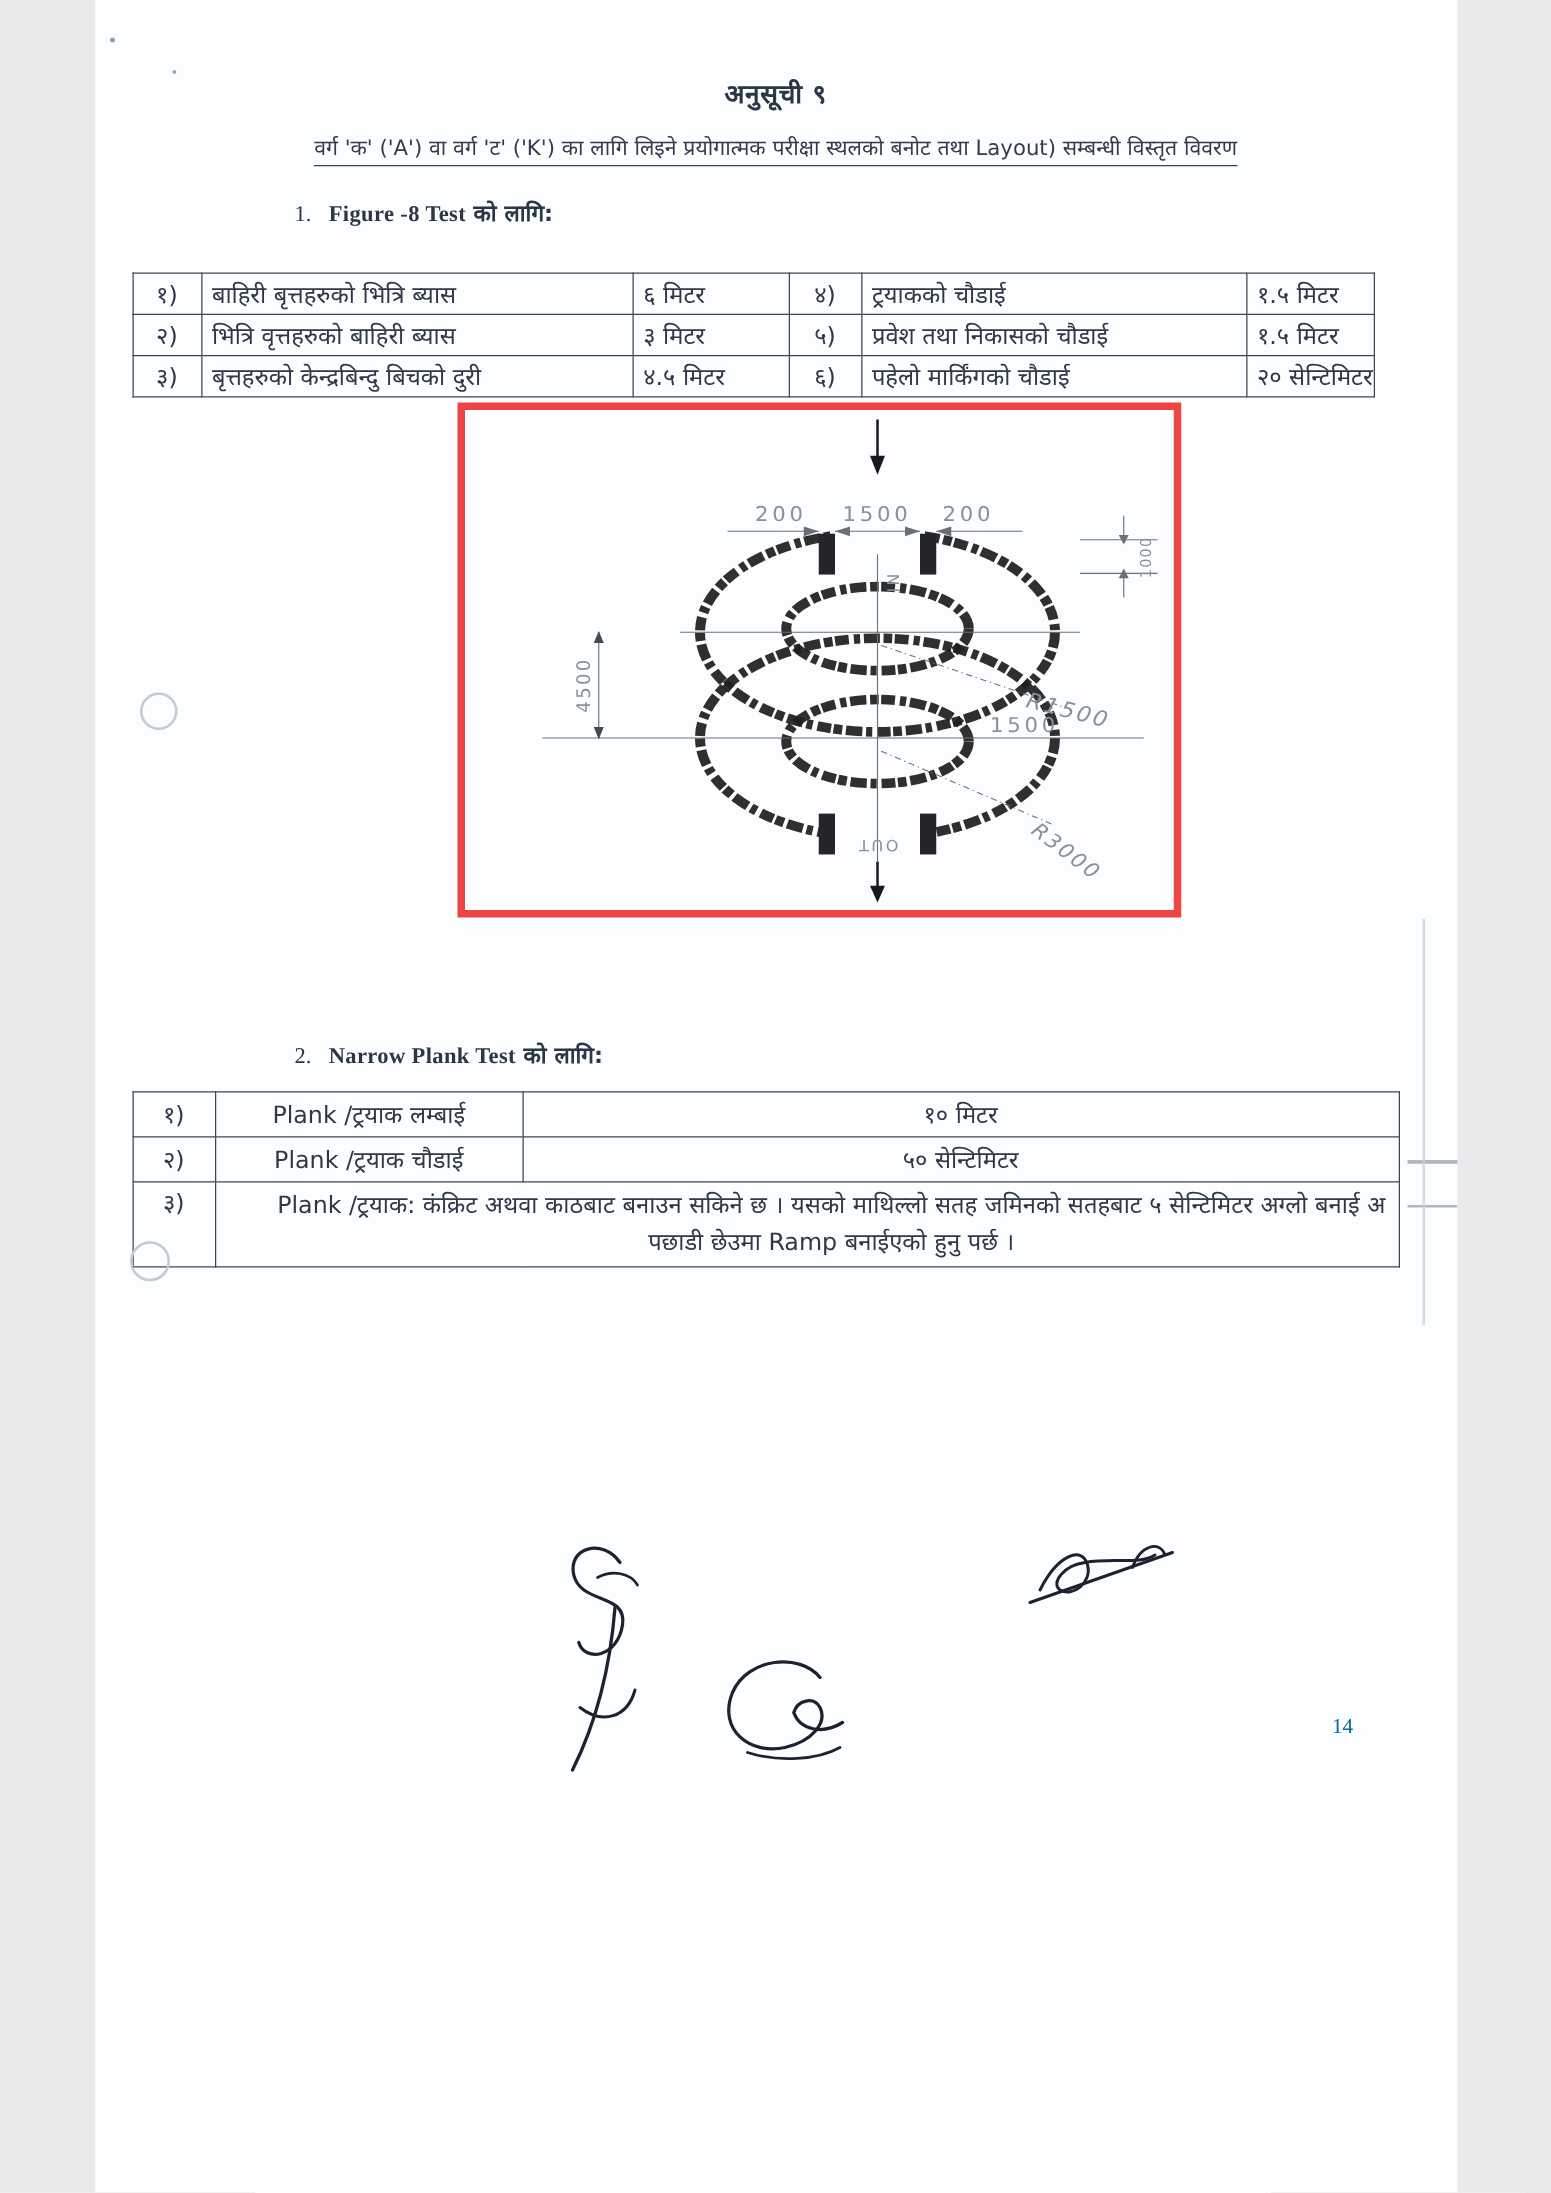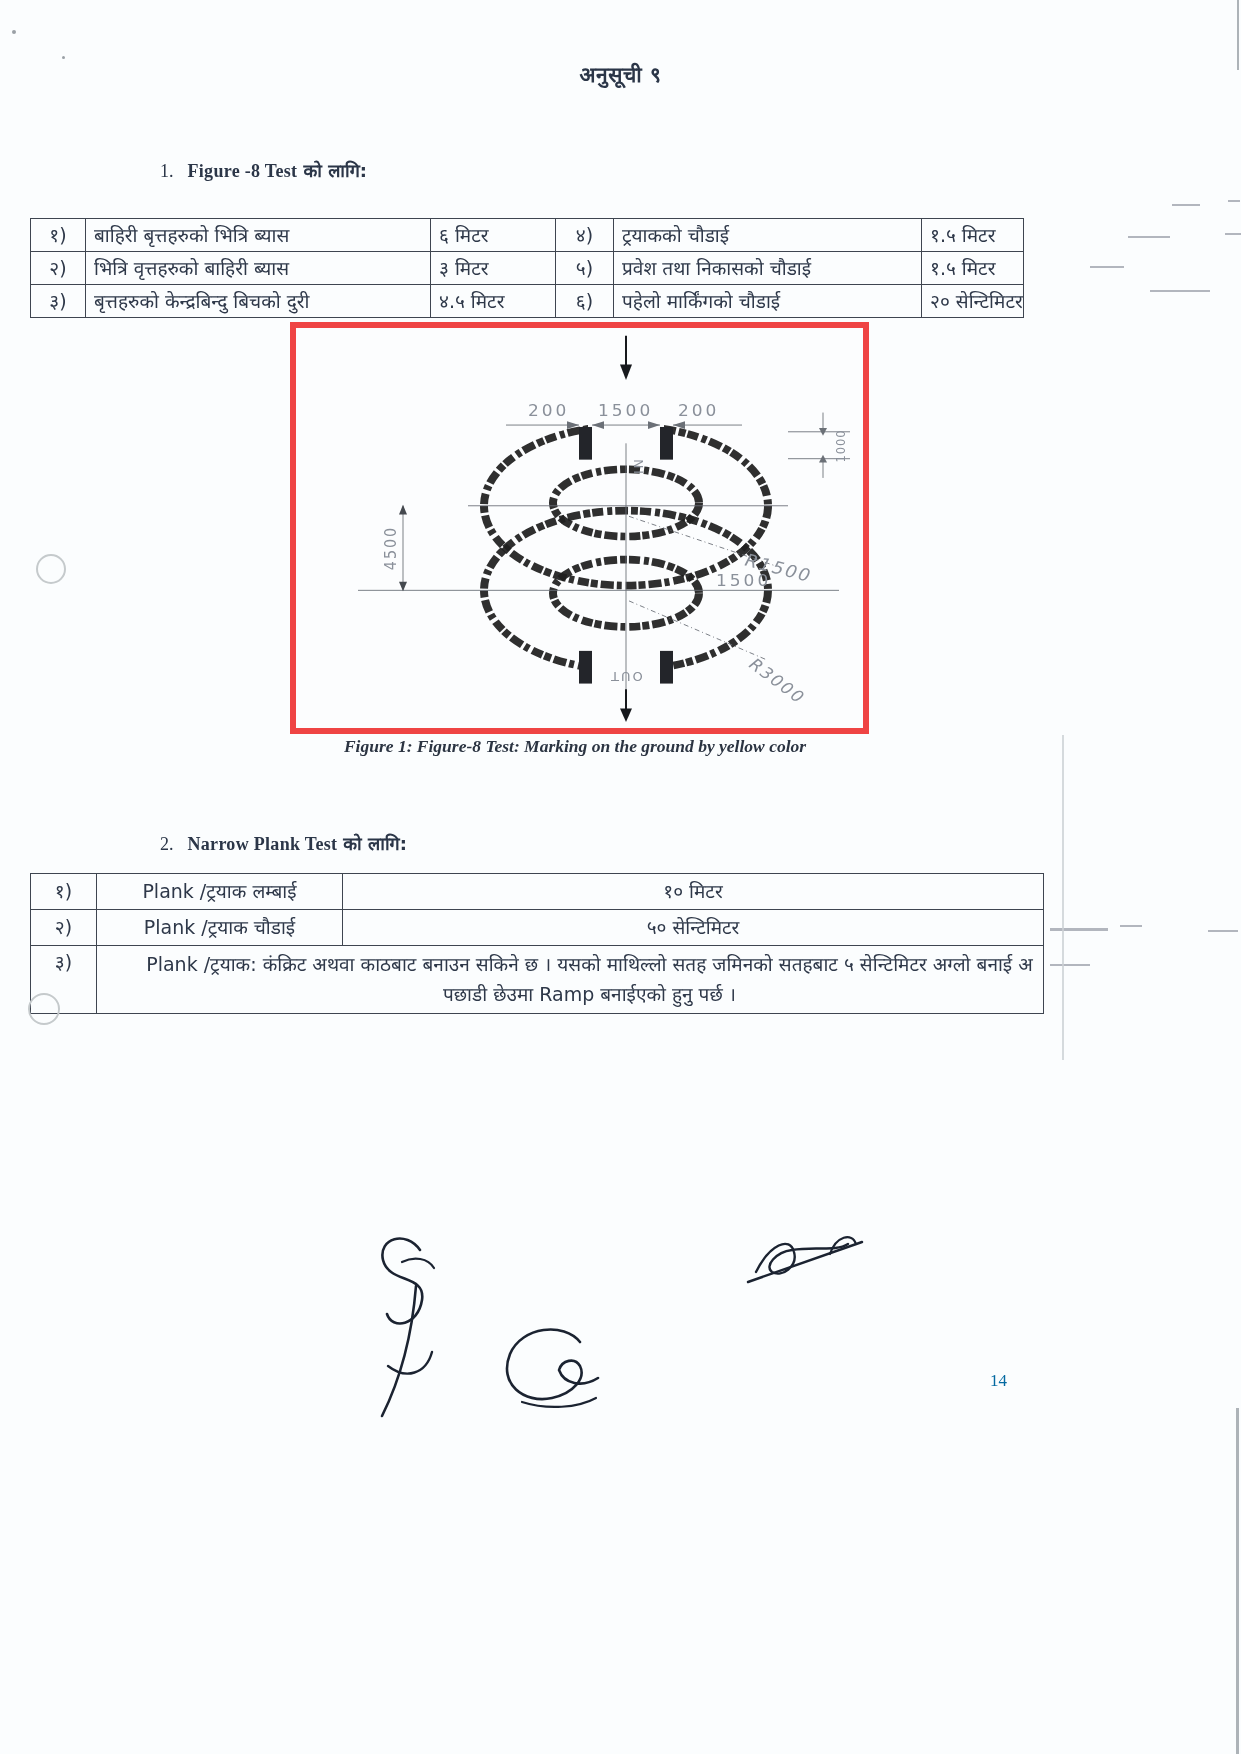--- a/index.html
+++ b/index.html
@@ -1,17 +1,17 @@
 <!DOCTYPE html>
 <html><head>
 <meta charset="utf-8">
 <style>
   html,body{margin:0;padding:0;background:#e8eaec;}
   .page{
-    position:relative;width:1241px;height:1754px;margin:0 auto;
+    position:relative;width:1090px;height:1754px;margin:0 auto;
     background:#fbfdfe;
     overflow:hidden;
     font-family:"DejaVu Sans","Liberation Sans",sans-serif;
     color:#2e3849;
   }
   
   .doc-title{
     position:absolute;top:60px;left:0;width:100%;text-align:center;
     font-size:21px;font-weight:600;color:#2b3648;letter-spacing:.5px;
   }
@@ -80,20 +80,23 @@
 </head>
 <body>
 
 <div class="page">
 
   <div class="speck" style="left:12px;top:30px;width:4px;height:4px;"></div>
   <div class="speck" style="left:62px;top:56px;width:3px;height:3px;"></div>
 
   <div class="doc-title">अनुसूची ९</div>
 
+  <div class="doc-subtitle">
+    <span>वर्ग 'क' ('A') वा वर्ग 'ट' ('K') का लागि लिइने प्रयोगात्मक परीक्षा स्थलको बनोट तथा Layout) सम्बन्धी विस्तृत विवरण</span>
+  </div>
 
   <div class="section-head" id="sec1">
     <span class="num">1.</span><span class="en">Figure -8 Test</span><span class="np">को लागि:</span>
   </div>
 
   <table class="scan" id="table1">
     <colgroup>
         <col style="width:55px">
         <col style="width:345px">
         <col style="width:125px">
@@ -192,21 +195,20 @@
       <text class="dimtext" font-size="17" letter-spacing="3" x="420" y="268">1500</text>
       <text class="dimtext" font-size="17" font-style="italic" letter-spacing="2" transform="rotate(38 452 352)" x="452" y="352">R3000</text>
 
       <line x1="330" y1="376" x2="330" y2="398" stroke="#17191d" stroke-width="2"></line>
       <polygon points="324,396 336,396 330,410" fill="#17191d"></polygon>
     </svg>
   </div>
 
   <div class="punch" style="left:36px;top:554px;width:26px;height:26px;"></div>
 
-  <div class="figure-caption">Figure 1: Figure-8 Test: Marking on the ground by yellow color</div>
 
   <div class="section-head" id="sec2">
     <span class="num">2.</span><span class="en">Narrow Plank Test</span><span class="np">को लागि:</span>
   </div>
 
   <table class="scan" id="table2">
     <colgroup>
         <col style="width:66px">
         <col style="width:246px">
         <col style="width:701px">

